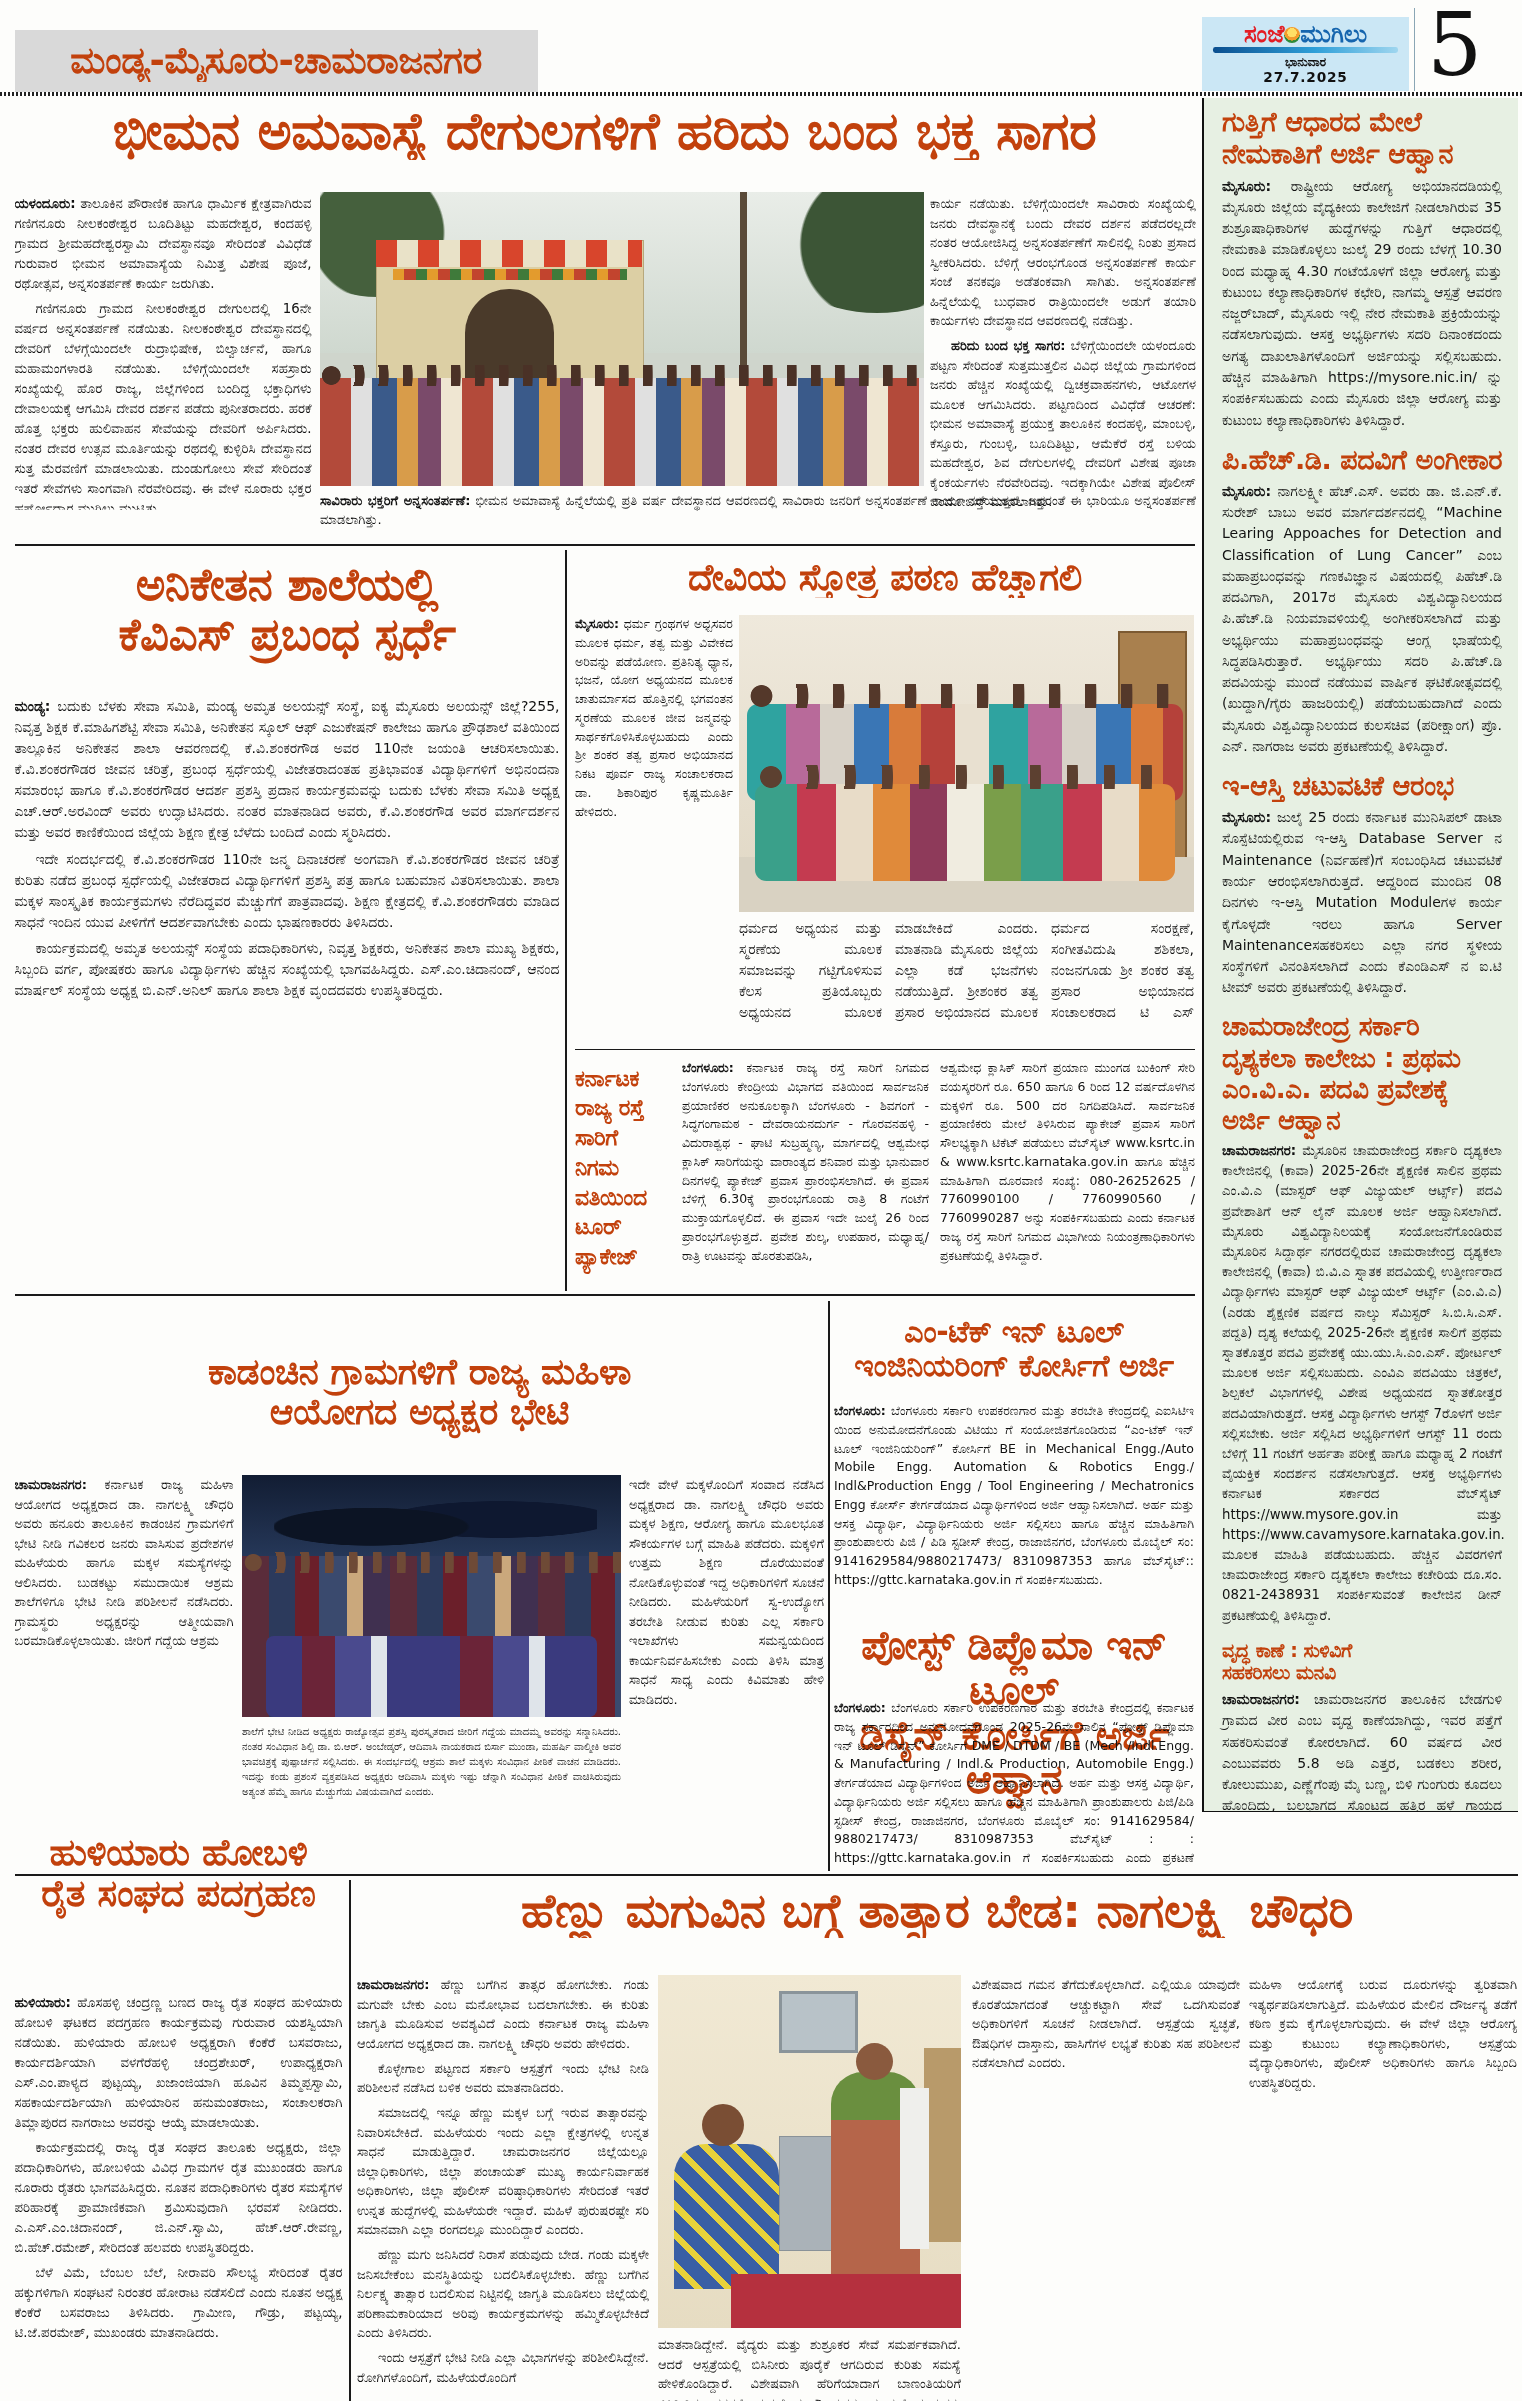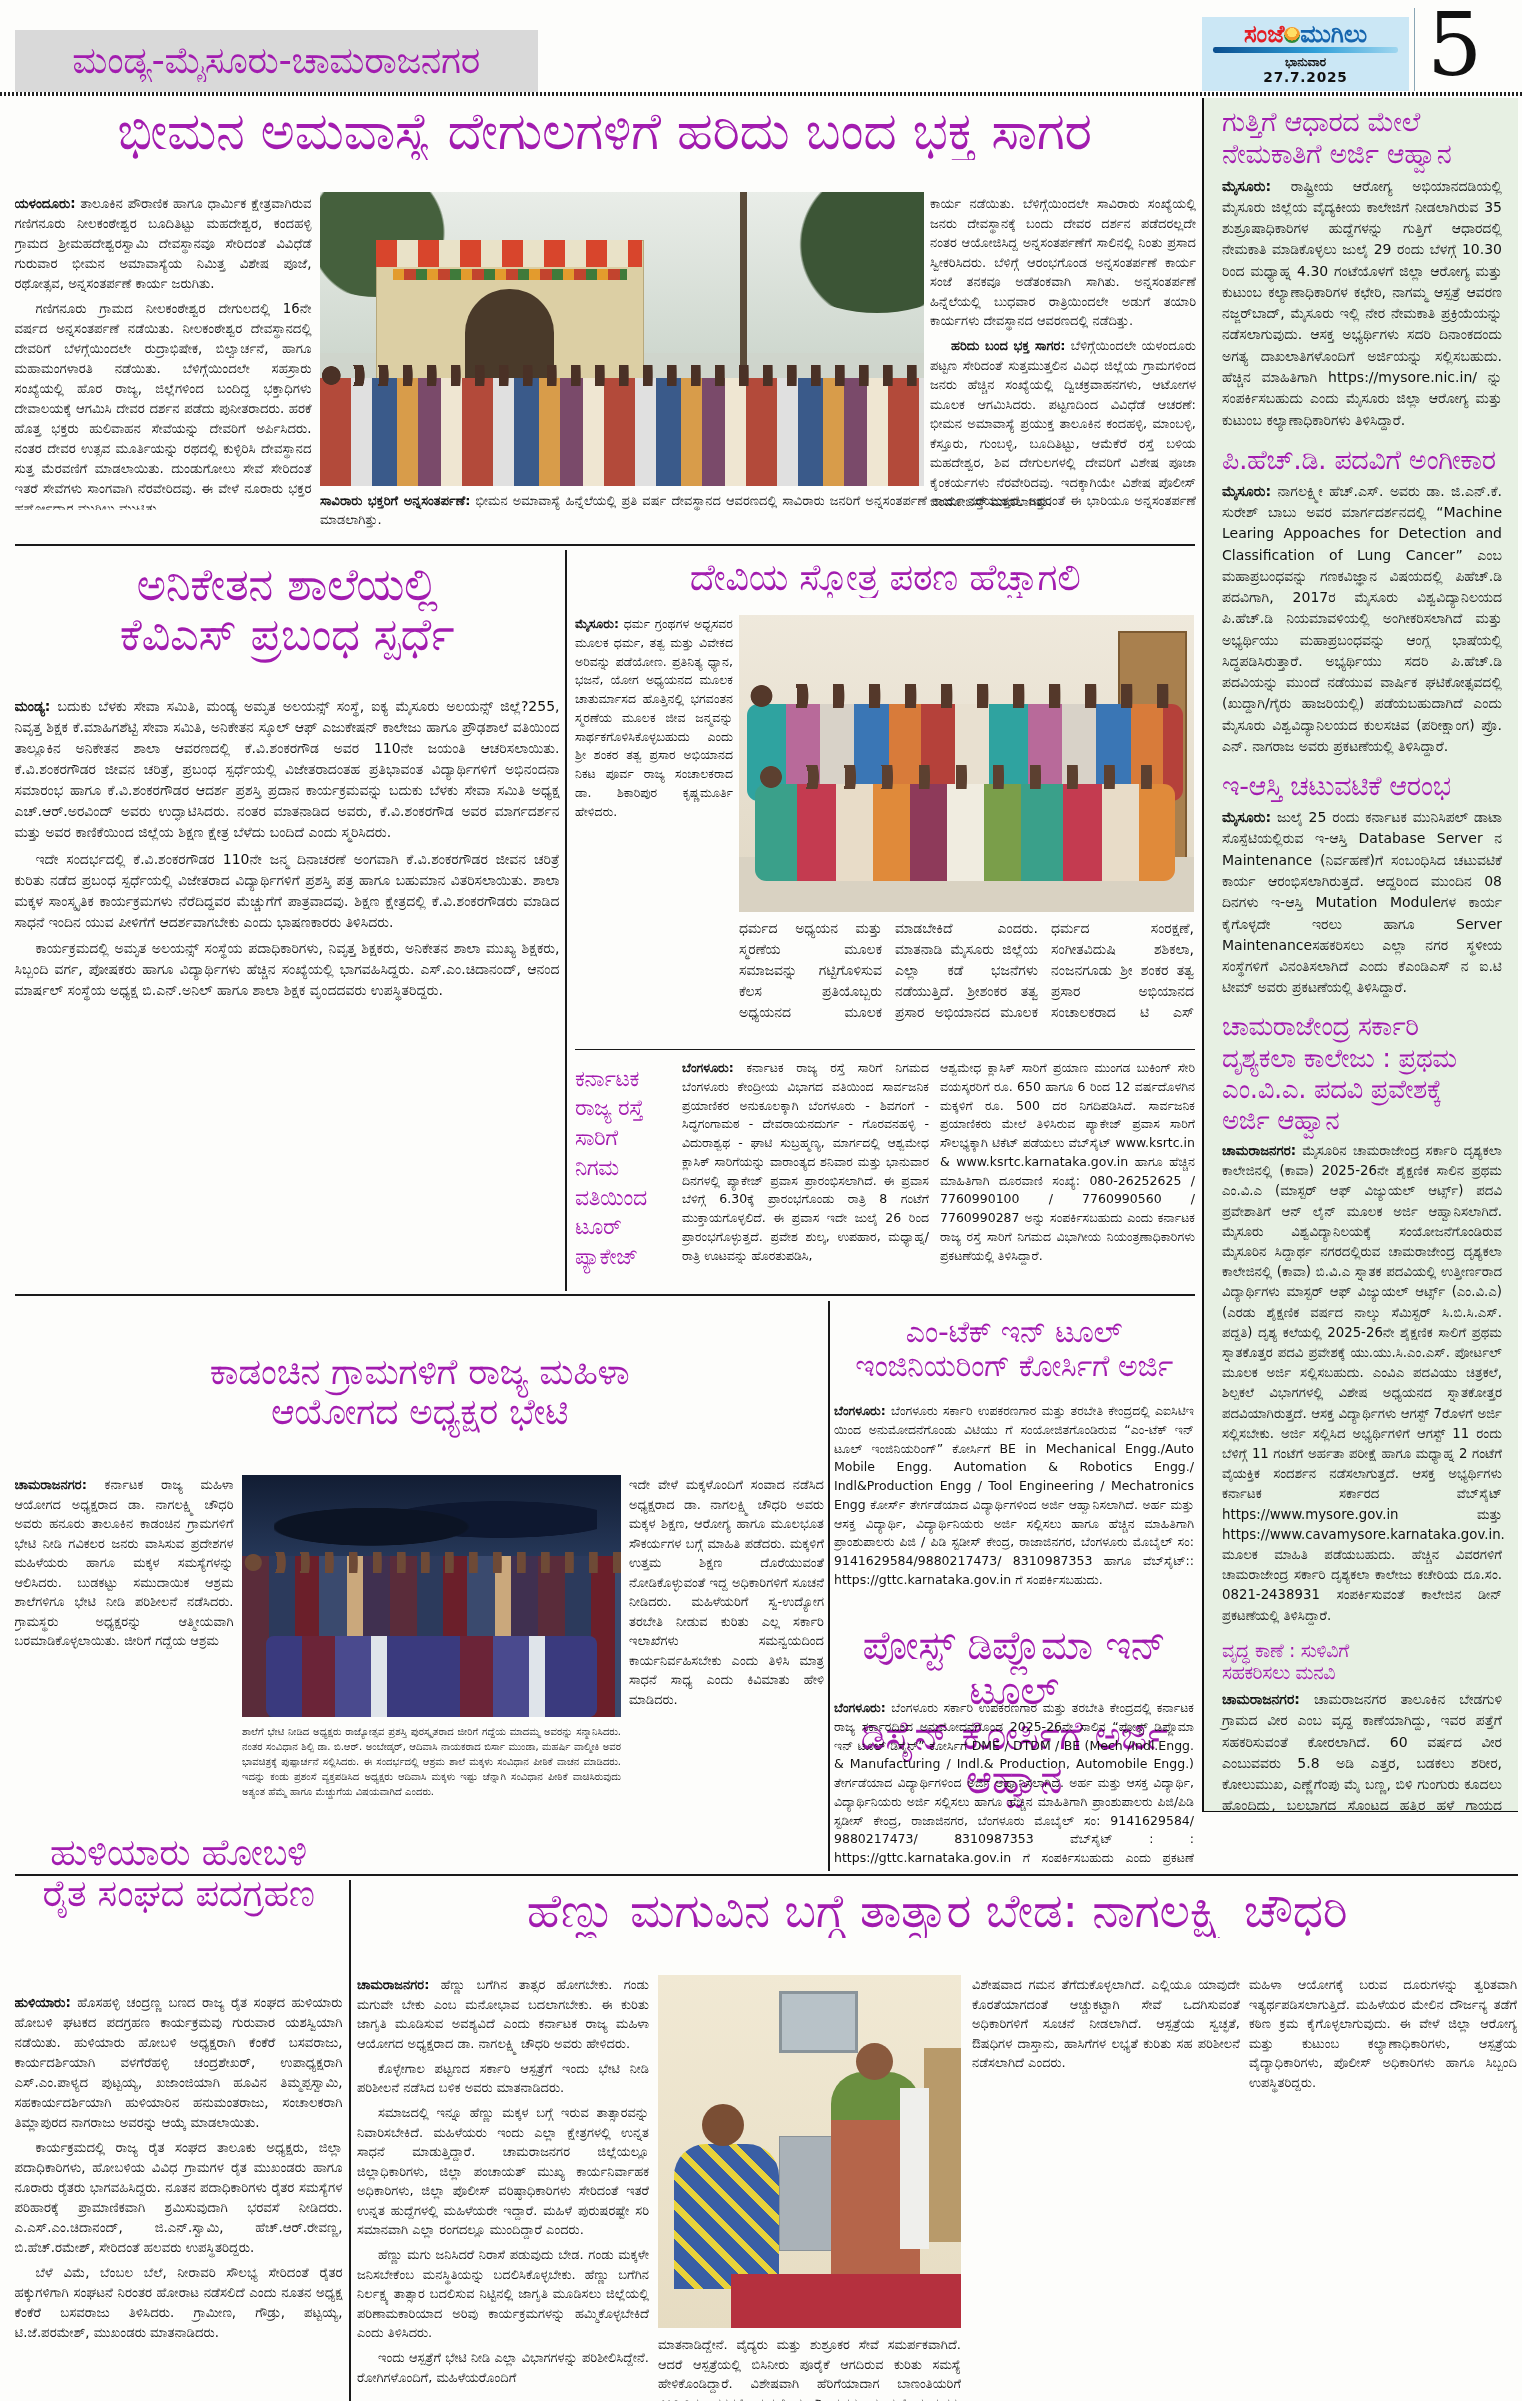--- a/index.html
+++ b/index.html
@@ -2,21 +2,21 @@
 <html style="font-size:13px"><head>
 <meta charset="utf-8">
 <style>
   html,body{margin:0;padding:0;background:#777;}
   #page{position:relative;width:1523px;height:2401px;background:#fdfdfb;overflow:hidden;
         font-family:"DejaVu Sans","Liberation Sans",sans-serif;color:#111;}
   .abs{position:absolute;}
   .hrule{position:absolute;height:1.6px;background:#1a1a1a;}
   .vrule{position:absolute;width:1.6px;background:#1a1a1a;}
   .hatch{position:absolute;height:4px;background:repeating-linear-gradient(90deg,#222 0 1.6px,#fff 1.6px 4px);}
-  .headline{font-weight:400;line-height:1.12;color:#a21caf;letter-spacing:-0.4px;}
+  .headline{font-weight:700;line-height:1.12;color:#c2410c;letter-spacing:-0.4px;}
   .center{text-align:center;}
   .nowrap{white-space:nowrap;overflow:hidden;}
   .body-txt{font-size:13.3px;line-height:1.5;text-align:justify;overflow:hidden;}
   .body-txt p{margin:0 0 5.6px 0;}
   .body-txt p + p{text-indent:21px;}
   .dl{font-weight:800;}
   .rail{background:#e7f0e3;border-left:2.4px solid #111;border-bottom:1.6px solid #111;}
   .rail .headline{line-height:1.2;}
   .rail-art{padding:8px 16px 4.8px 18px;}
   .rail-body{font-size:14px;line-height:1.52;text-align:justify;}

